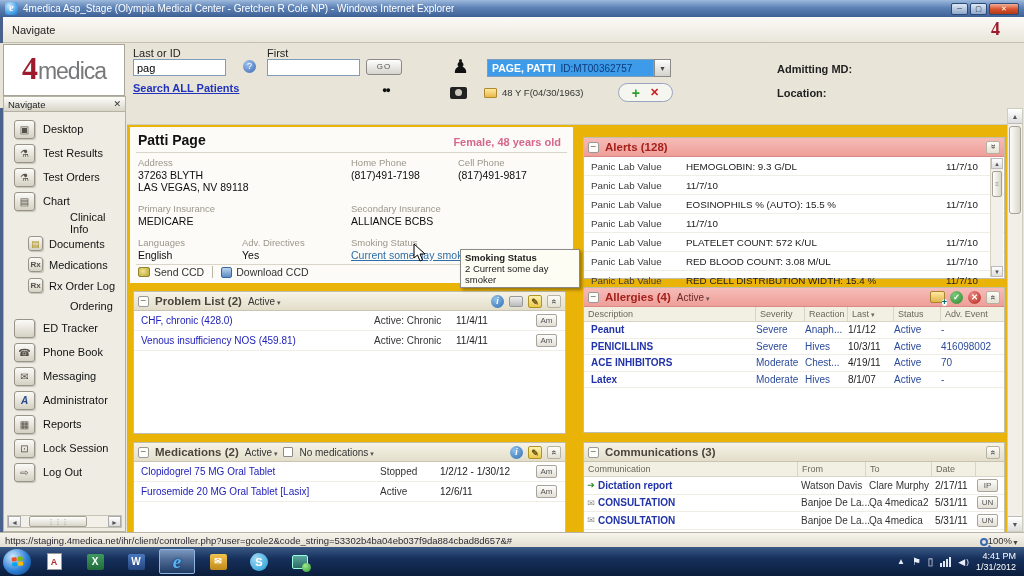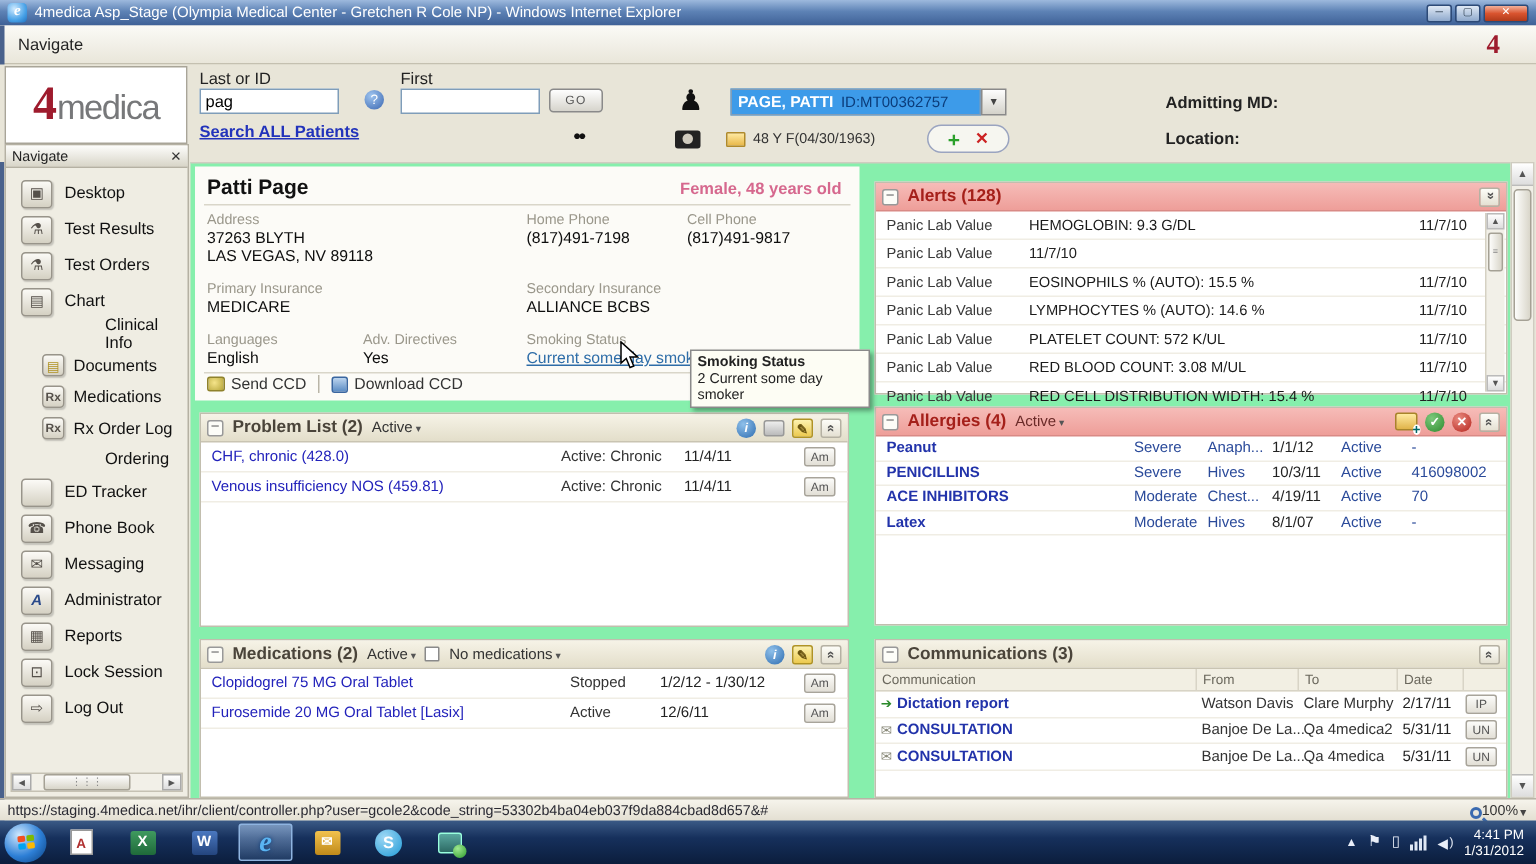--- a/index.html
+++ b/index.html
@@ -50,21 +50,21 @@
 .sb-item.sub{height:20px;padding-left:66px}
 .sb-item.subico{height:21px;padding-left:24px;gap:6px}
 .sb-ico{flex:none;width:21px;height:19px;border:1px solid #98948a;border-radius:3px;background:linear-gradient(#fbfaf6,#d5d1c3);box-shadow:1px 1px 1px rgba(0,0,0,.18);display:flex;align-items:center;justify-content:center;font-size:10px;color:#55504a;position:relative}
 .sb-ico.small{width:15px;height:15px;font-size:9px}
 .sel-pill{background:linear-gradient(#c9c5ba,#a9a599);border:1px solid #848074;border-radius:4px;padding:2px 8px;margin-left:-8px}
 .sb-hscroll{position:absolute;left:3px;right:3px;bottom:3px;height:13px;background:#f2f0e8;border:1px solid #c5c1b3;display:flex;align-items:center}
 .sb-hscroll .arr{width:13px;height:11px;font-size:7px;text-align:center;line-height:11px;color:#555;background:linear-gradient(#fff,#ddd);border:1px solid #aaa}
 .sb-hscroll .thumb{width:58px;height:11px;margin-left:8px;background:linear-gradient(#fefefe,#d8d5c9);border:1px solid #a5a195;border-radius:2px;text-align:center;font-size:7px;line-height:10px;color:#888}
 .sb-hscroll .arr.r{margin-left:auto}
 
-.main{position:absolute;left:127px;top:108px;width:880px;height:424px;background:#86efac;border-top:1px solid #cfccc0}
+.main{position:absolute;left:127px;top:124px;width:880px;height:424px;background:#eab308;border-top:1px solid #cfccc0}
 .pagescroll{position:absolute;left:1007px;top:108px;width:16px;height:424px;background:#f1efe7;border:1px solid #cfccc0}
 .pagescroll .ps-arr{height:15px;font-size:7px;text-align:center;line-height:15px;color:#555;background:linear-gradient(#fff,#ddd);border-bottom:1px solid #bbb}
 .pagescroll .ps-thumb{height:88px;margin:2px 1px;background:linear-gradient(90deg,#fdfdfb,#d9d6ca);border:1px solid #a5a195;border-radius:3px}
 .pagescroll .ps-arr.b{position:absolute;bottom:0;left:0;right:0;border-top:1px solid #bbb;border-bottom:none}
 
 .demo{position:absolute;left:3px;top:2px;width:443px;height:156px;background:#fcfbf7}
 .demo .nm{position:absolute;left:8px;top:5px;font-size:14px;font-weight:bold;color:#111}
 .demo .sexage{position:absolute;right:12px;top:9px;font-size:11px;font-weight:bold;color:#d6688e}
 .dline{position:absolute;left:6px;right:6px;border-top:1px solid #d9d6c9}
 .dlab{position:absolute;font-size:9.5px;color:#9a978b}
@@ -356,21 +356,20 @@
           <span class="al-c1">Panic Lab Value</span>
           <span class="al-c3">11/7/10</span>
         </div>
       <div class="trow al-row">
           <span class="al-c1">Panic Lab Value</span>
           <span class="al-c2">EOSINOPHILS % (AUTO): 15.5 %</span>
           <span class="al-c3">11/7/10</span>
         </div>
       <div class="trow al-row">
           <span class="al-c1">Panic Lab Value</span>
-          <span class="al-c2">LYMPHOCYTES % (AUTO): 14.6 %</span>
           <span class="al-c3">11/7/10</span>
         </div>
       <div class="trow al-row">
           <span class="al-c1">Panic Lab Value</span>
           <span class="al-c2">PLATELET COUNT: 572 K/UL</span>
           <span class="al-c3">11/7/10</span>
         </div>
       <div class="trow al-row">
           <span class="al-c1">Panic Lab Value</span>
           <span class="al-c2">RED BLOOD COUNT: 3.08 M/UL</span>
@@ -427,20 +426,28 @@
         <span>Allergies (4)</span>
         <span class="filter" style="color:#6a2a28">Active</span>
         <span class="p-tools">
           <span class="t-addnote"></span>
           <span class="t-ico t-check">✓</span>
           <span class="t-ico t-xred">✕</span>
           <span class="chev-box">
               <span class="chev">«</span>
             </span>
         </span>
+      </div>
+      <div class="cols">
+        <div style="width:172px">Description</div>
+        <div style="width:49px">Severity</div>
+        <div style="width:43px">Reaction</div>
+        <div style="width:46px" class="sortarr">Last</div>
+        <div style="width:47px">Status</div>
+        <div style="width:48px;border-right:none">Adv. Event</div>
       </div>
       <div class="trow ag-row">
           <span class="ag-c1 blink">Peanut</span>
           <span class="ag-c2">Severe</span>
           <span class="ag-c3">Anaph...</span>
           <span class="ag-c4">1/1/12</span>
           <span class="ag-c5">Active</span>
           <span class="ag-c6">-</span>
         </div>
       <div class="trow ag-row">

